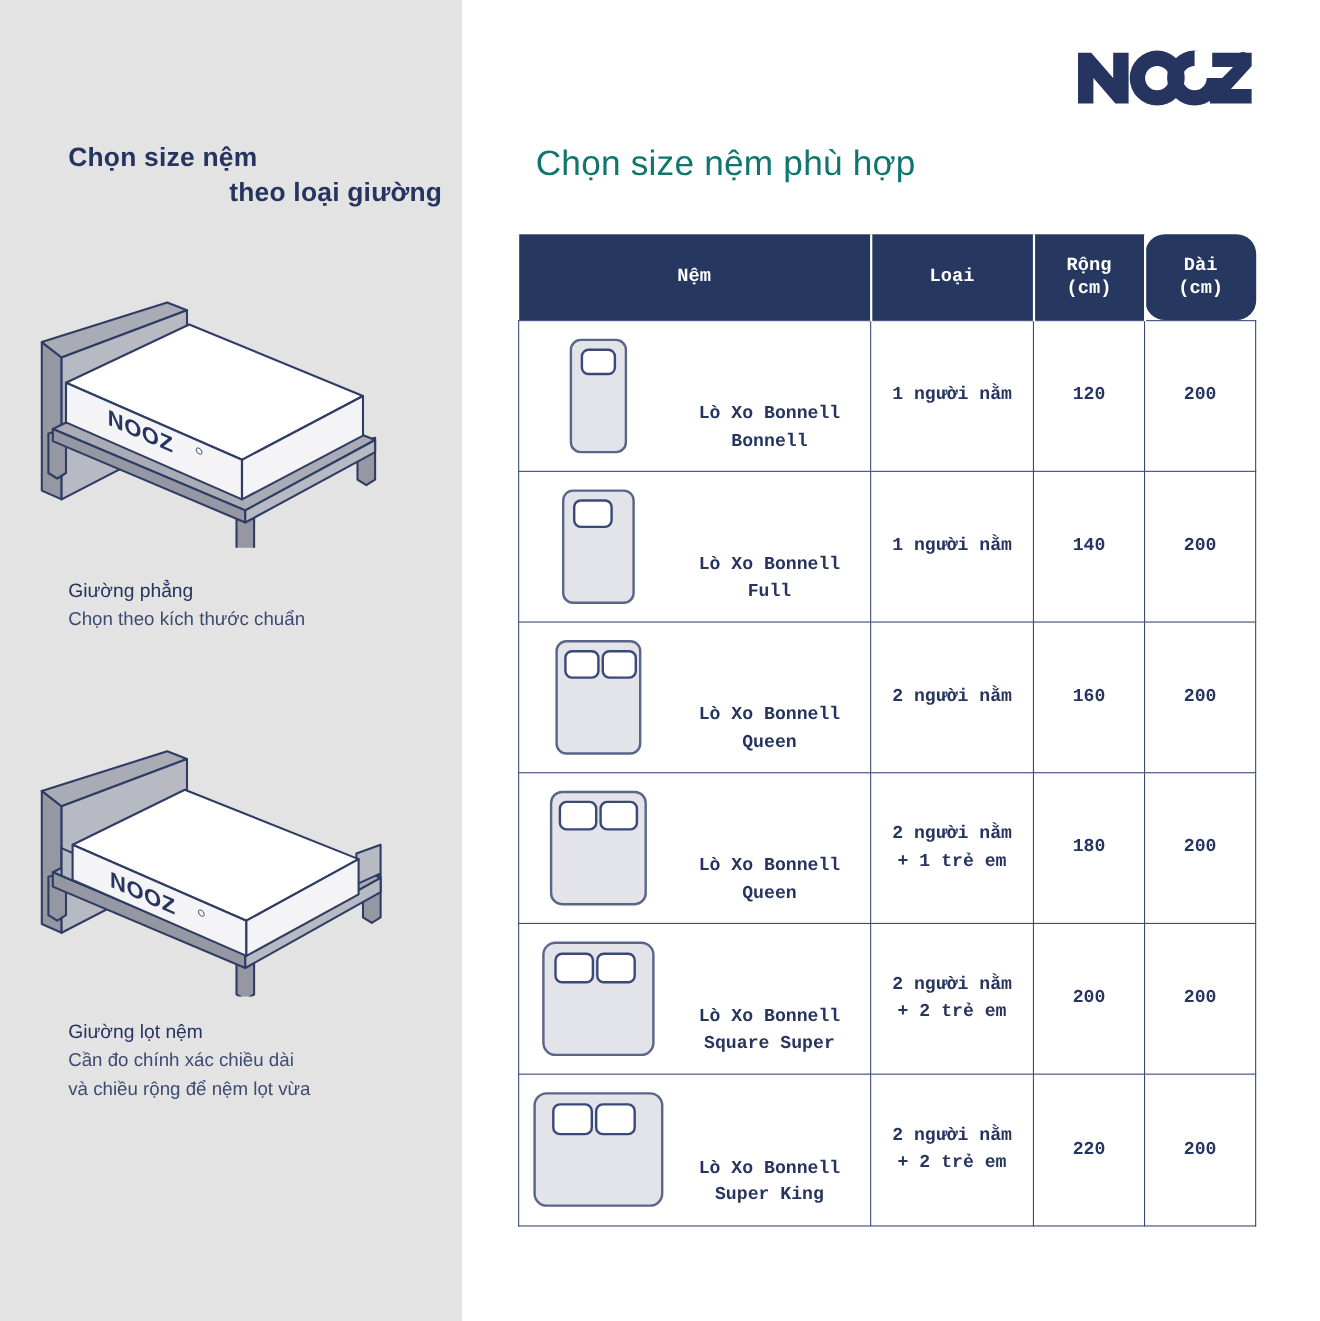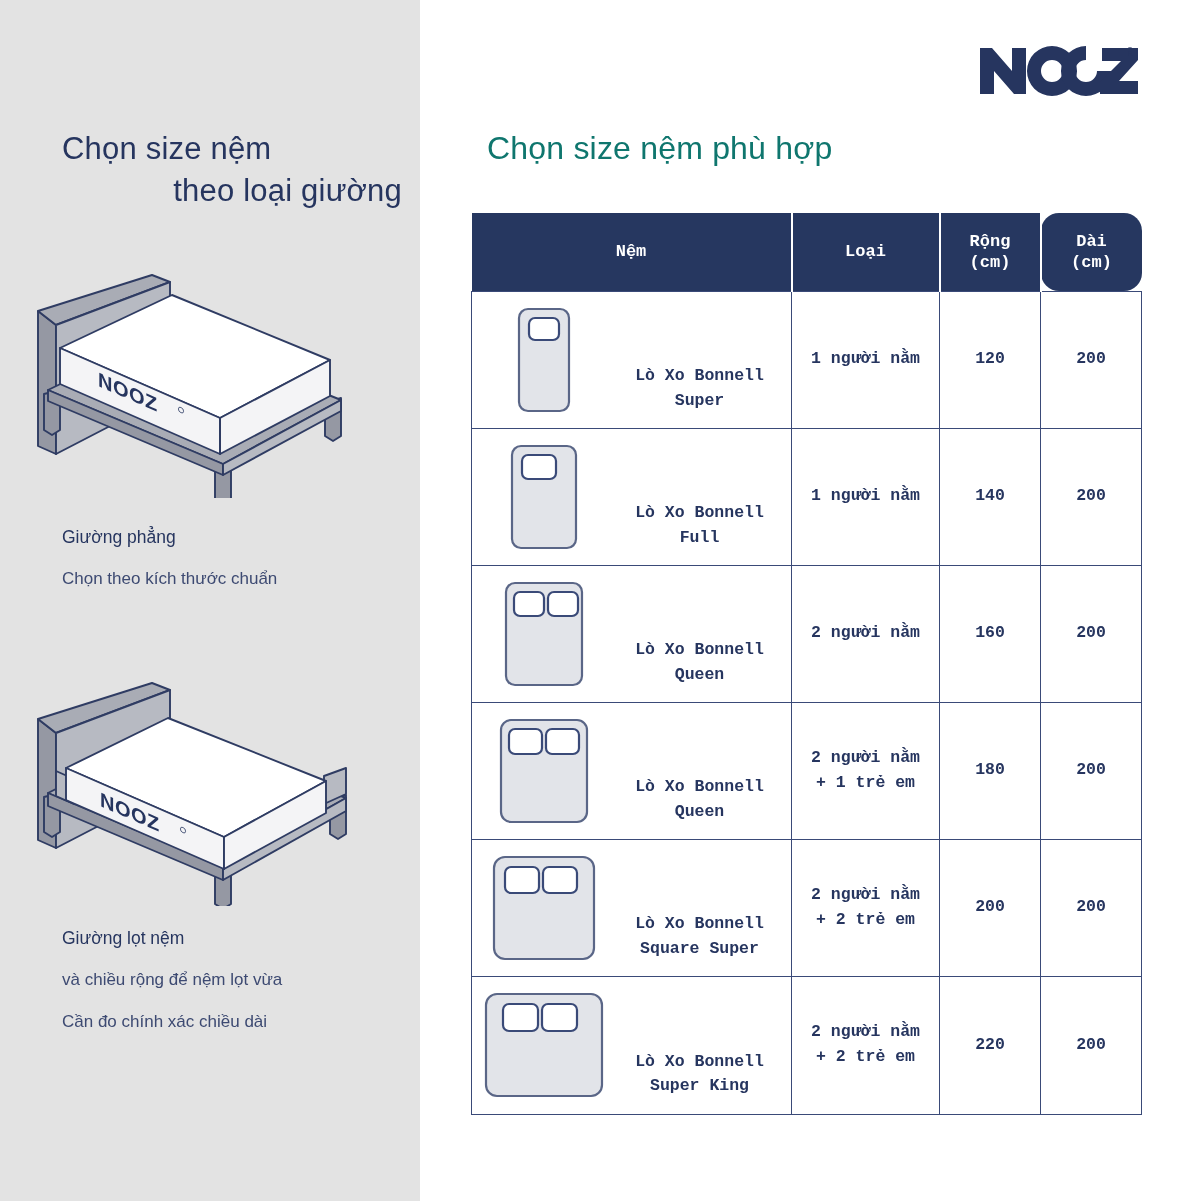--- a/index.html
+++ b/index.html
@@ -13,36 +13,36 @@
 
   
   #left-panel {
     position: absolute; left: 0; top: 0;
     width: 420px; height: 1201px;
     background: #e3e3e3;
   }
   #left-title {
     position: absolute; left: 62px; top: 128px;
     width: 340px;
-    font-size: 31px; font-weight: normal; line-height: 1.35;
+    font-size: 24px; font-weight: bold; line-height: 1.35;
     color: #26355f; letter-spacing: .2px;
   }
   #left-title .l2 { display: block; text-align: right; }
 
   .bed-block { position: absolute; left: 0; width: 420px; }
   #bed-block-1 { top: 268px; }
   #bed-block-2 { top: 676px; }
   .bed-svg { display: block; margin-left: 34px; }
 
   .caption { position: absolute; left: 62px; width: 345px; color: #26355f; }
   #caption-1 { top: 524px; }
   #caption-2 { top: 925px; }
   .caption-title { font-size: 17.5px; font-weight: normal; line-height: 1.5; }
   .caption-sub { font-size: 17px; font-weight: 400; line-height: 1.5; color: #3d4a72; }
-  .caption-sub span { display: block; margin-top: 16px; }
+  .caption-sub span { display: block; }
 
   
   #logo { position: absolute; left: 978px; top: 44px; }
   #main-title {
     position: absolute; left: 487px; top: 130px;
     font-size: 32px; font-weight: normal; color: #0f766e; letter-spacing: .2px;
   }
 
   
   #size-table {
@@ -173,22 +173,22 @@
         <g transform="translate(66,116) skewY(23.5)">
           <text x="0" y="14" font-family="Liberation Sans, sans-serif" font-size="20" font-weight="bold" fill="#26355f" letter-spacing="0.5">NOOZ</text>
           <circle cx="83" cy="2" r="2.6" fill="none" stroke="#26355f" stroke-width="0.7"></circle>
         </g>
       </svg>
     </div>
 
     <div class="caption" id="caption-2">
       <div class="caption-title">Giường lọt nệm</div>
       <div class="caption-sub">
+        <span>Cần đo chính xác chiều dài</span>
         <span>và chiều rộng để nệm lọt vừa</span>
-        <span>Cần đo chính xác chiều dài</span>
       </div>
     </div>
   </div>
 
   <div id="logo">
     <svg width="160" height="56" viewBox="0 0 160 56">
 
       <path d="M2 4 L2 50 L16 50 L16 27 L36 50 L48 50 L48 4 L34 4 L34 27 L14 4 Z" fill="#26355f"></path>
 
       <path d="M74 2 A25 25 0 1 0 74 52 A25 25 0 1 0 74 2 Z
@@ -235,21 +235,21 @@
         <td class="cell-nem">
           <div class="nem-inner">
             <div class="nem-icon">
               <svg width="56" height="108" viewBox="0 0 56 108">
                 <rect class="mt-body" x="3" y="3" width="50" height="102" rx="9"></rect>
                 <rect class="mt-pillow" x="13" y="12" width="30" height="22" rx="6"></rect>
               </svg>
             </div>
             <div class="nem-label">
               <span>Lò Xo Bonnell</span>
-              <span>Super</span>
+              <span>Bonnell</span>
             </div>
           </div>
         </td>
         <td class="loai-label">
           <span>1 người nằm</span>
           <span></span>
         </td>
         <td>120</td>
         <td>200</td>
       </tr>

